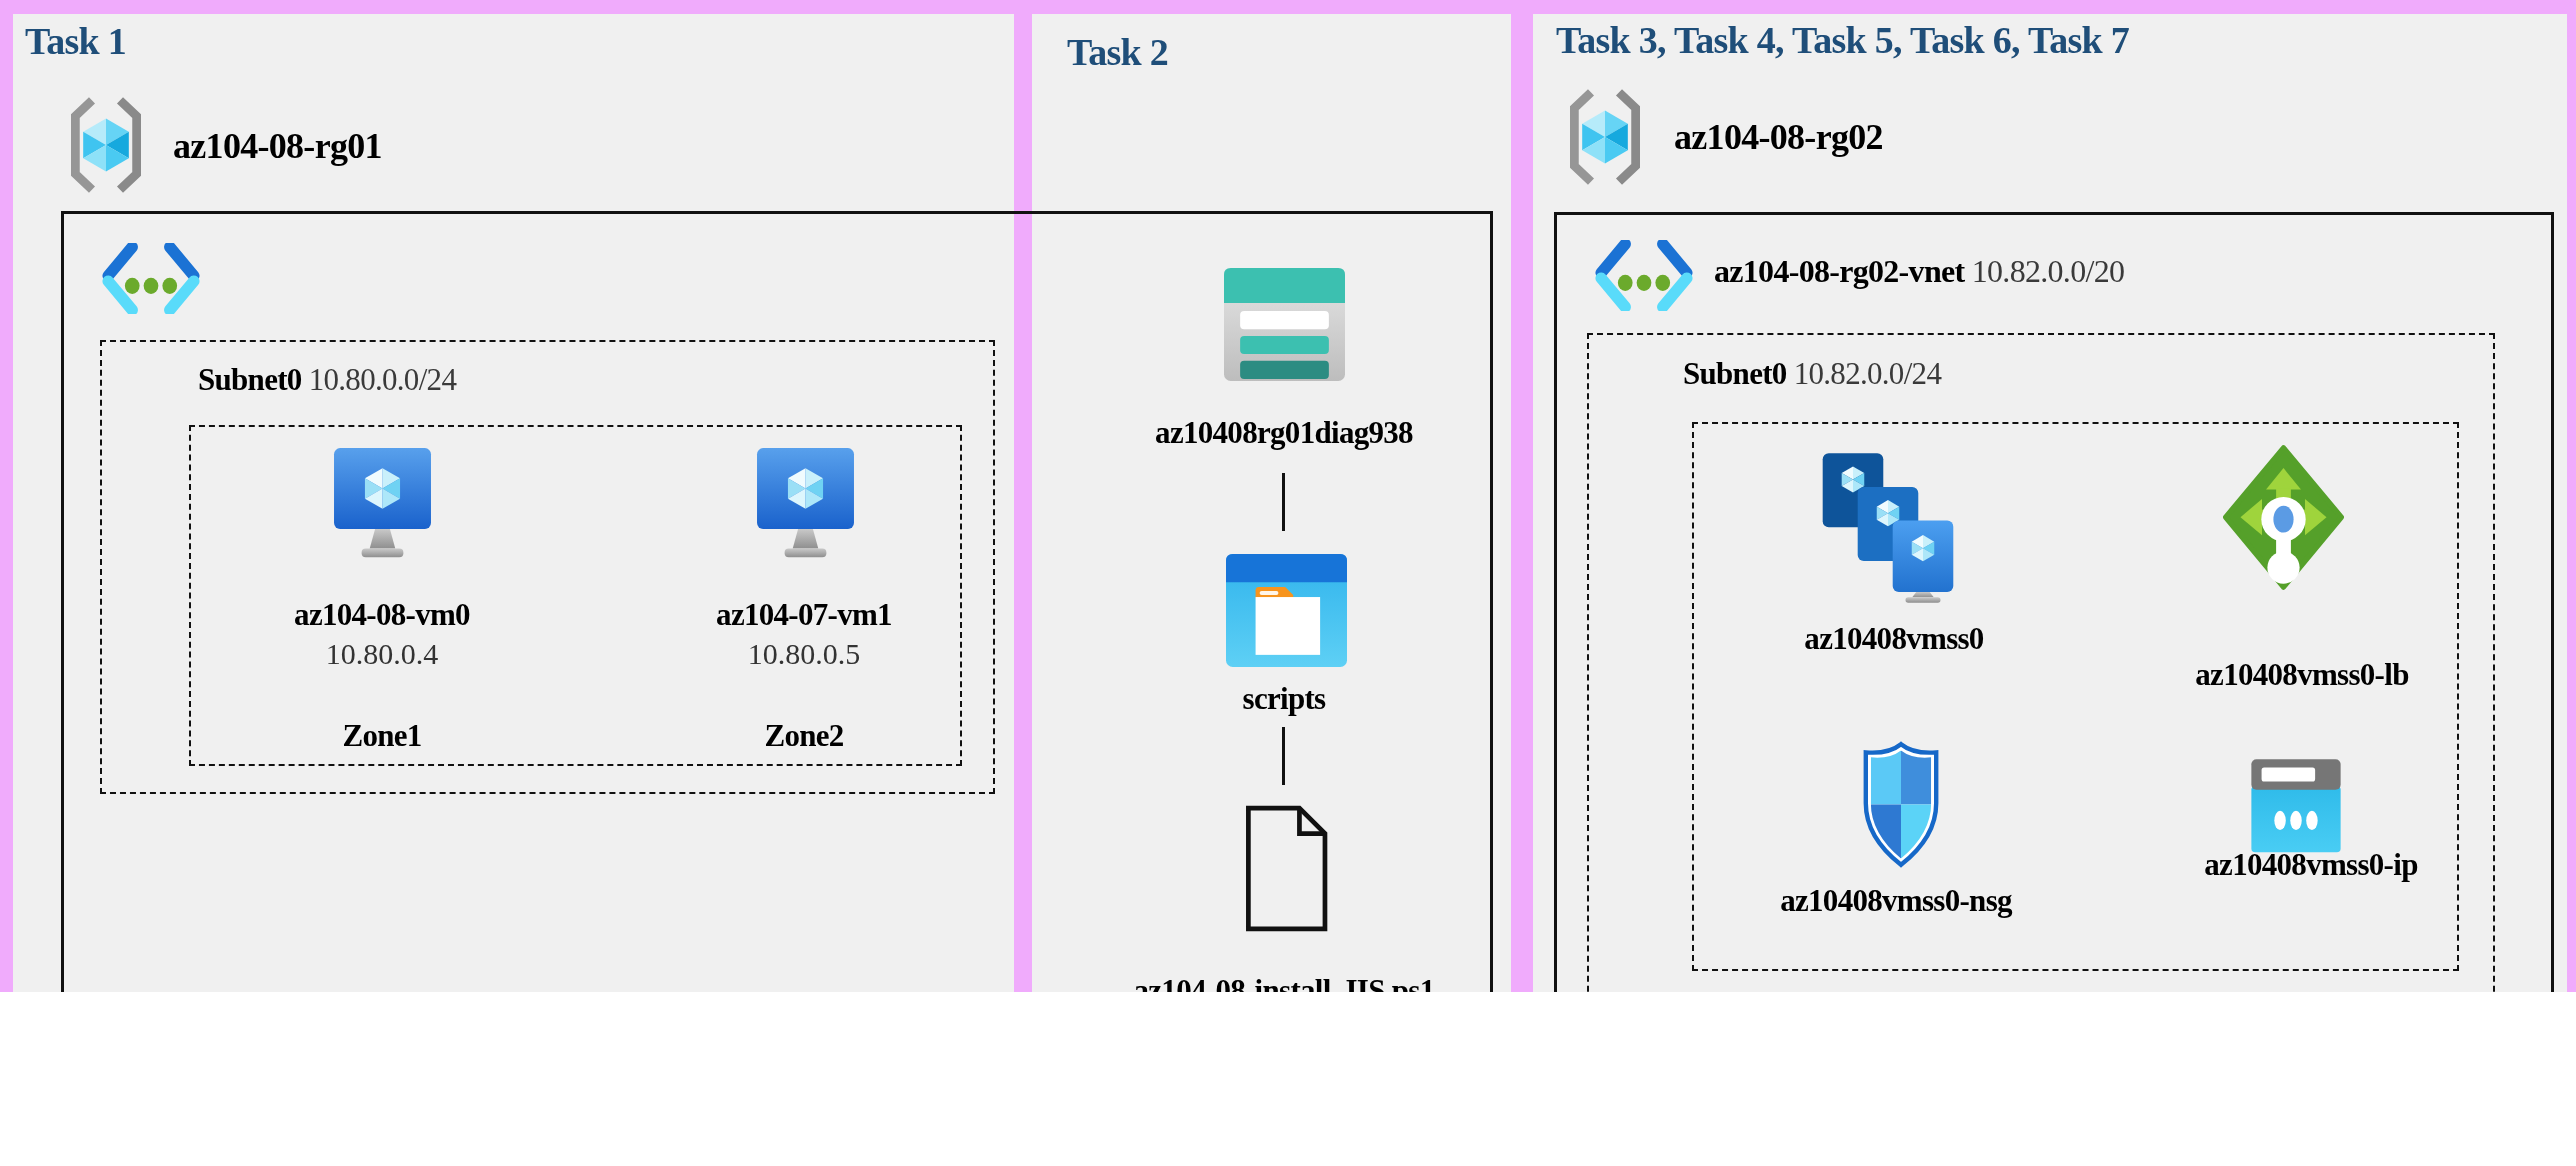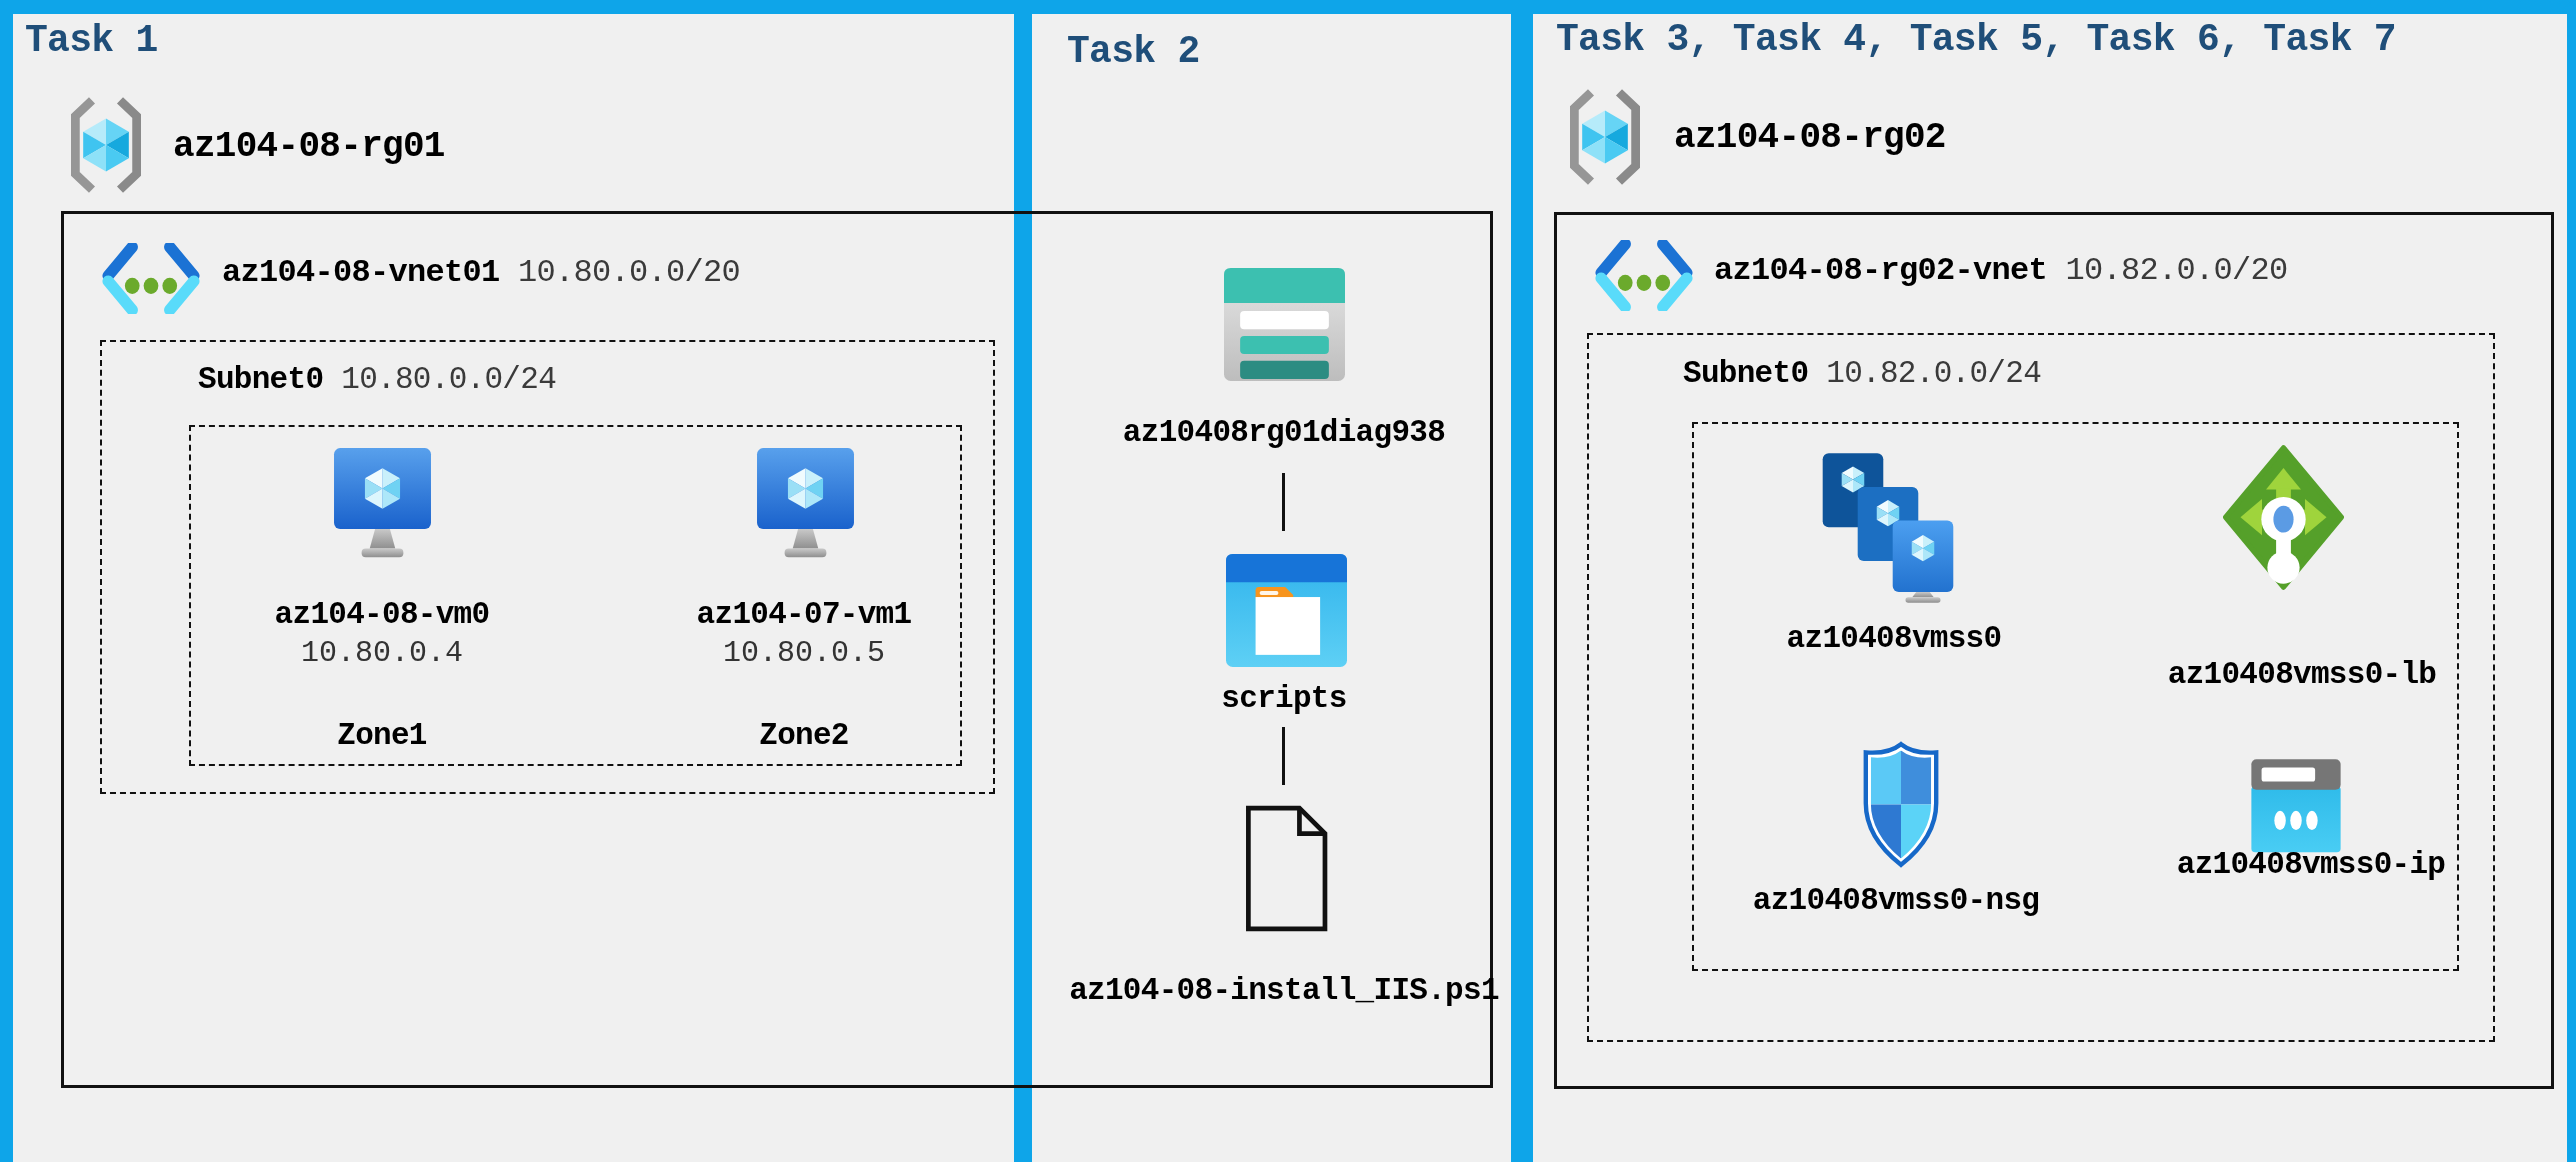--- a/index.html
+++ b/index.html
@@ -1,17 +1,17 @@
 <!DOCTYPE html>
 <html style="font-size:10.8px"><head>
 <meta charset="utf-8">
 <style>
   html,body{margin:0;padding:0;background:#ffffff;}
-  .canvas{position:relative;width:2576px;height:1162px;background:#0ea5e9;overflow:hidden;
-          font-family:Liberation Mono, monospace;}
+  .canvas{position:relative;width:2576px;height:992px;background:#f0abfc;overflow:hidden;
+          font-family:Liberation Serif, serif;}
   .abs{position:absolute;}
   .panel{position:absolute;top:13.5px;height:1151px;background:#F0F0F0;}
   .task-title{position:absolute;font-size:38px;font-weight:700;color:#1F4E79;letter-spacing:-0.7px;white-space:nowrap;}
   .solidbox{position:absolute;border:3.4px solid #111111;background:transparent;}
   .dashbox{position:absolute;border:2.7px dashed #111111;background:transparent;}
   .lbl{position:absolute;font-size:31px;font-weight:700;color:#000000;letter-spacing:-0.7px;white-space:nowrap;line-height:38px;}
   .lbl-big{font-size:36px;line-height:43px;}
   .lbl-vnet{font-size:32px;line-height:40px;}
   .sub-txt{font-weight:400;color:#3A3A3A;}
   .ip-txt{position:absolute;font-size:30px;font-weight:400;color:#333333;white-space:nowrap;line-height:35px;}
@@ -93,25 +93,20 @@
     <svg width="100" height="71" viewBox="0 0 148 106">
       <path d="M46,6 L10,49" stroke="#1B72D4" stroke-width="17" stroke-linecap="round" fill="none"></path>
       <path d="M10,57 L46,100" stroke="#59DBFA" stroke-width="17" stroke-linecap="round" fill="none"></path>
       <path d="M102,6 L138,49" stroke="#1B72D4" stroke-width="17" stroke-linecap="round" fill="none"></path>
       <path d="M138,57 L102,100" stroke="#59DBFA" stroke-width="17" stroke-linecap="round" fill="none"></path>
       <ellipse cx="46" cy="64" rx="11" ry="12" fill="#6BAA2C"></ellipse>
       <ellipse cx="74" cy="64" rx="11" ry="12" fill="#6BAA2C"></ellipse>
       <ellipse cx="102" cy="64" rx="11" ry="12" fill="#6BAA2C"></ellipse>
     </svg>
   </div>
-  <div class="lbl lbl-vnet" style="left:222px;top:253px;">
-    <span>az104-08-vnet01</span>
-    <span> </span>
-    <span class="sub-txt">10.80.0.0/20</span>
-  </div>
 
   <div class="dashbox" style="left:100px;top:340px;width:891px;height:450px;"></div>
   <div class="lbl" style="left:198px;top:361px;">
     <span>Subnet0</span>
     <span> </span>
     <span class="sub-txt">10.80.0.0/24</span>
   </div>
   <div class="dashbox" style="left:189px;top:425px;width:769px;height:337px;"></div>
 
   <div class="abs" style="left:332px;top:446px;">

